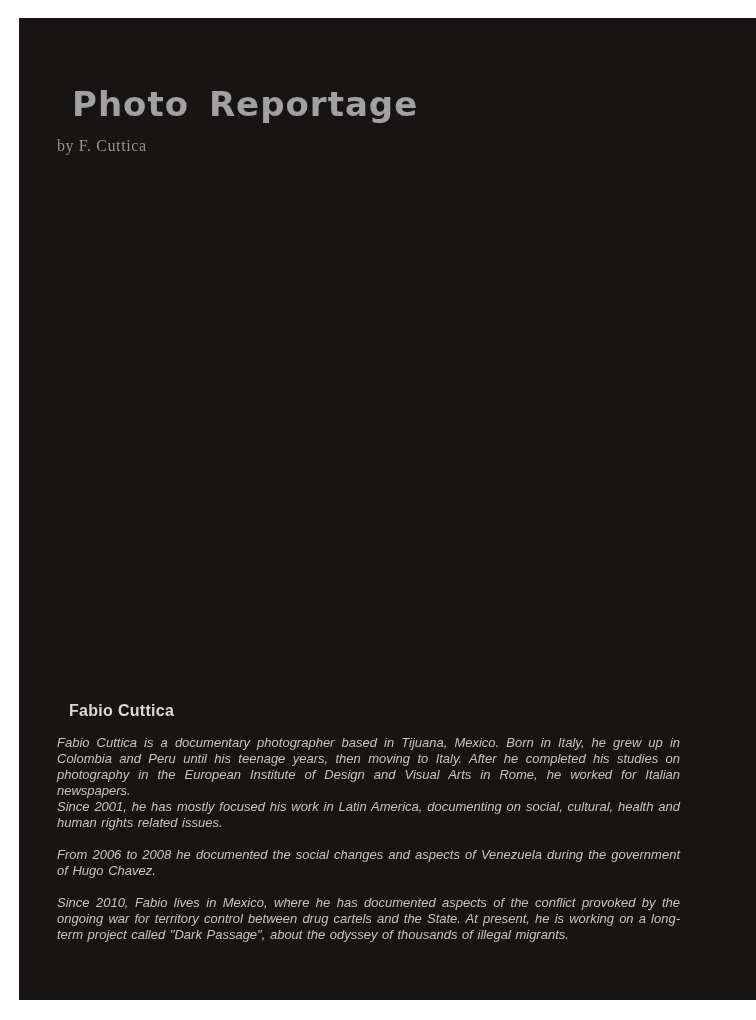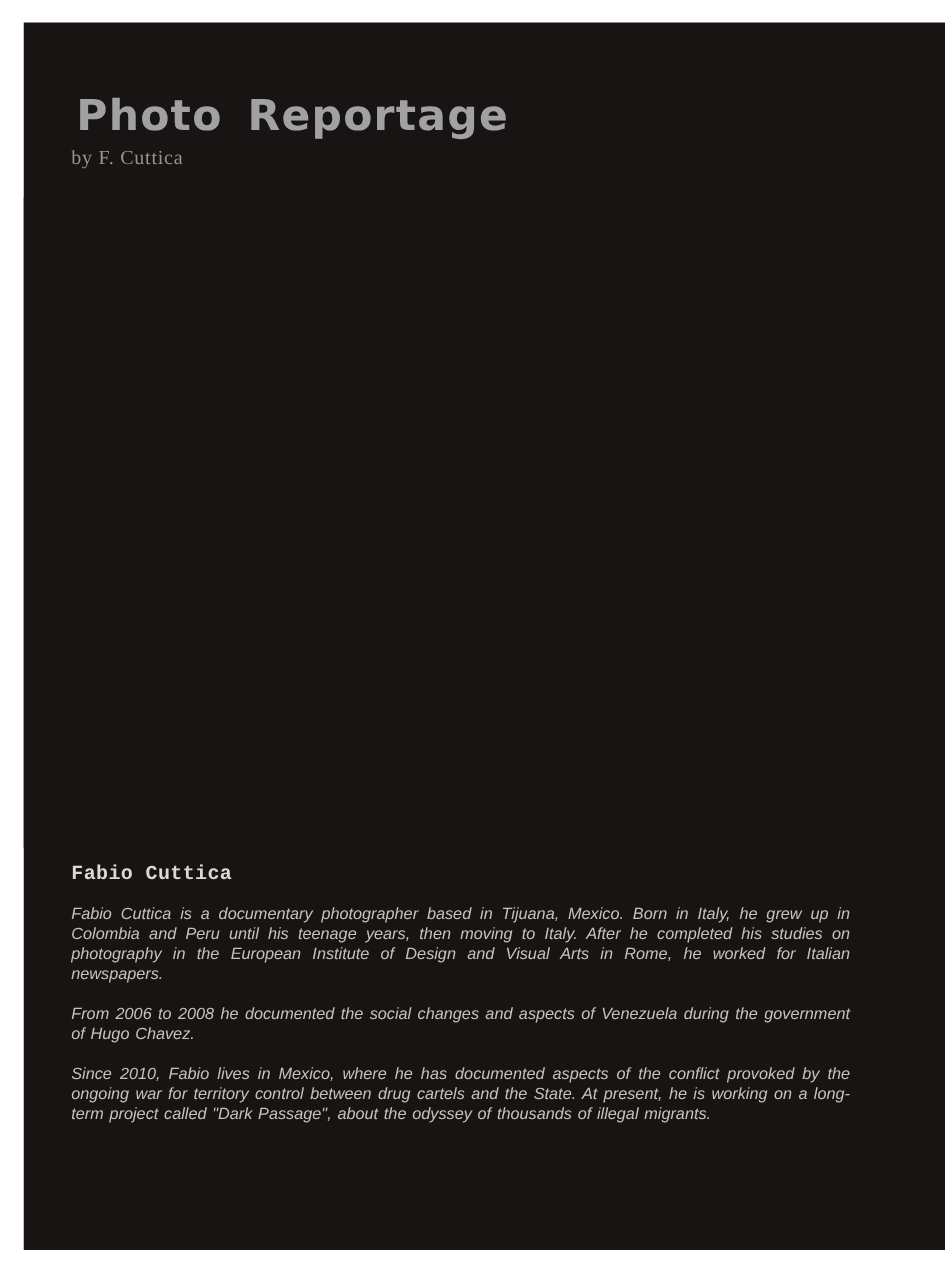--- a/index.html
+++ b/index.html
@@ -21,21 +21,21 @@
     width: 737px;
     height: 982px;
     background: var(--page-background, #181413);
   }
   .masthead {
     position: absolute;
     left: 38px;
     top: 53px;
   }
   .page-title {
-    margin: 4px;
+    margin: 15px;
     font-family: "DejaVu Sans", sans-serif;
     font-weight: bold;
     font-size: 34px;
     line-height: 36px;
     letter-spacing: 1px;
     word-spacing: 7px;
     color: var(--title-text, #a1a1a1);
   }
   .byline {
     margin-top: 7px;
@@ -53,22 +53,22 @@
     height: 520px;
     background: var(--page-background, #181413);
   }
   .bio {
     position: absolute;
     left: 38px;
     top: 671px;
     width: 623px;
   }
   .bio-heading {
-    margin: 0;
-    font-family: Liberation Mono, monospace;
+    margin: 12px;
+    font-family: Liberation Sans, sans-serif;
     font-weight: bold;
     font-size: 16px;
     line-height: 20px;
     letter-spacing: 0.3px;
     color: var(--heading-text, #dcd9d5);
   }
   .bio-text {
     margin-top: 14px;
   }
   .bio-text p {
@@ -94,20 +94,21 @@
     <div class="byline">by F. Cuttica</div>
   </header>
 
   <div class="photo-area"></div>
 
   <section class="bio">
     <h2 class="bio-heading">Fabio Cuttica</h2>
     <div class="bio-text">
         <div class="para-group">
           <p>Fabio Cuttica is a documentary photographer based in Tijuana, Mexico. Born in Italy, he grew up in Colombia and Peru until his teenage years, then moving to Italy. After he completed his studies on photography in the European Institute of Design and Visual Arts in Rome, he worked for Italian newspapers.</p>
+          <p>Since 2001, he has mostly focused his work in Latin America, documenting on social, cultural, health and human rights related issues.</p>
         </div>
         <div class="para-group">
           <p>From 2006 to 2008 he documented the social changes and aspects of Venezuela during the government of Hugo Chavez.</p>
         </div>
         <div class="para-group">
           <p>Since 2010, Fabio lives in Mexico, where he has documented aspects of the conflict provoked by the ongoing war for territory control between drug cartels and the State. At present, he is working on a long-term project called "Dark Passage", about the odyssey of thousands of illegal migrants.</p>
         </div>
       </div>
   </section>
 

